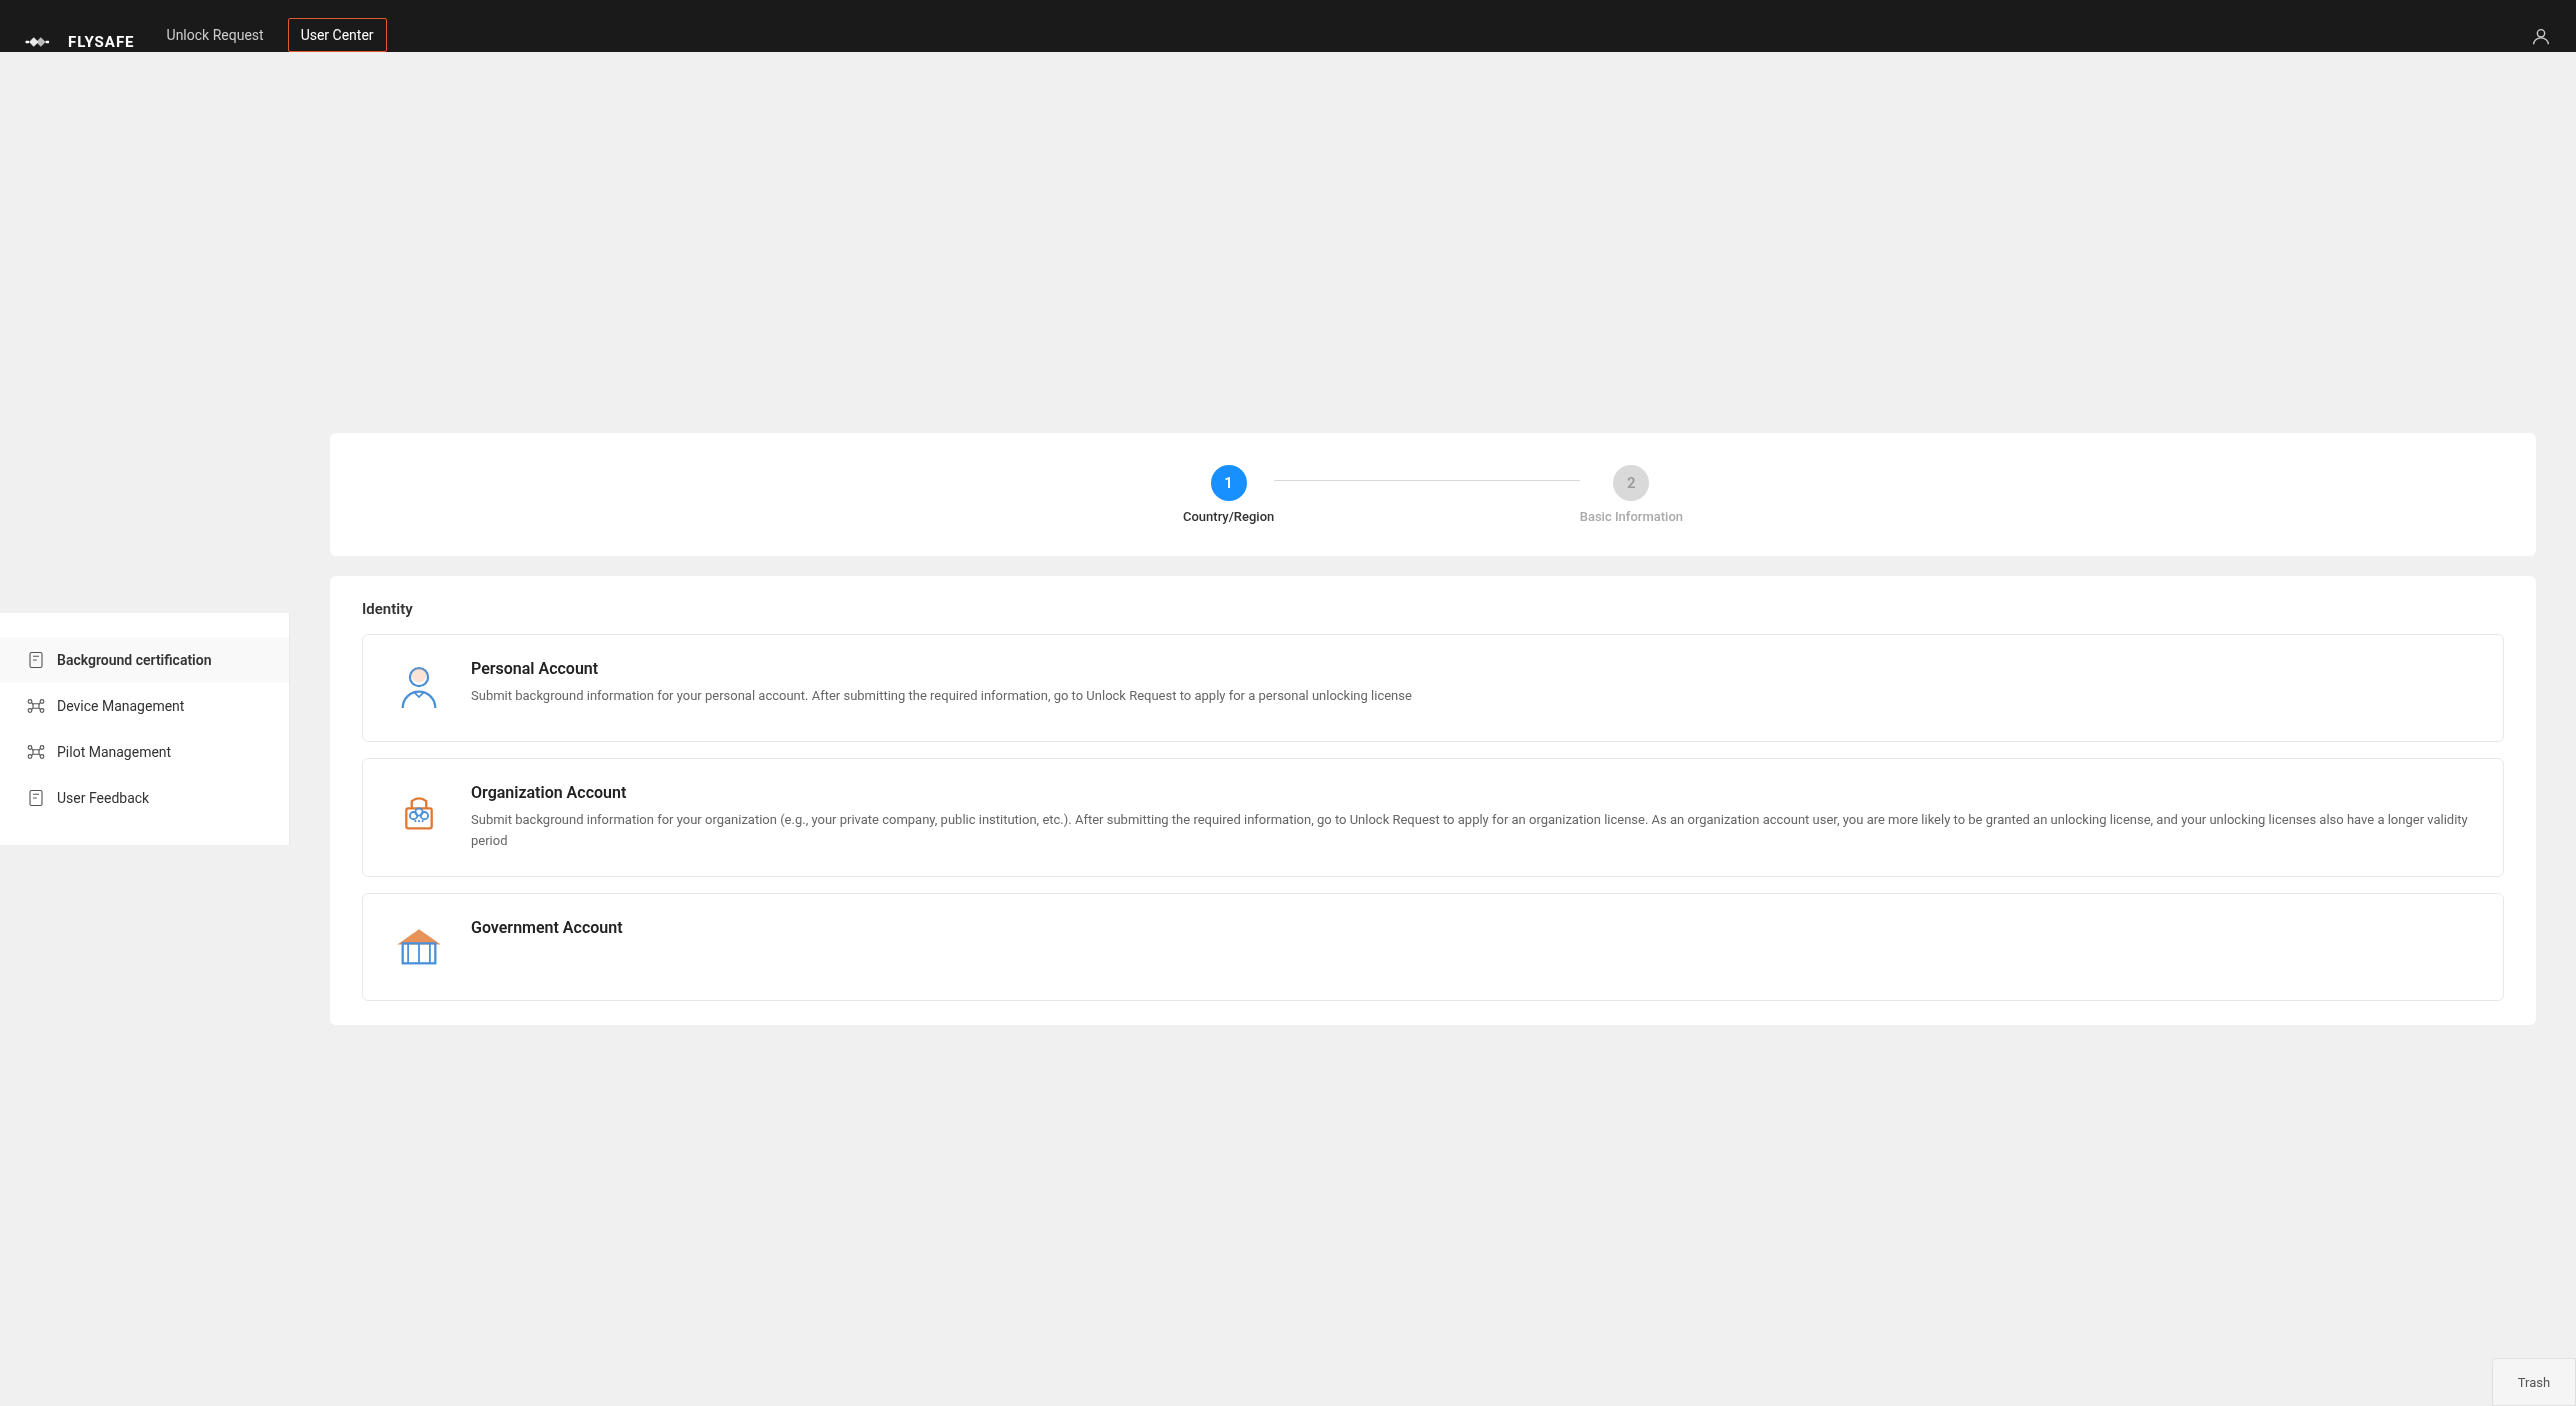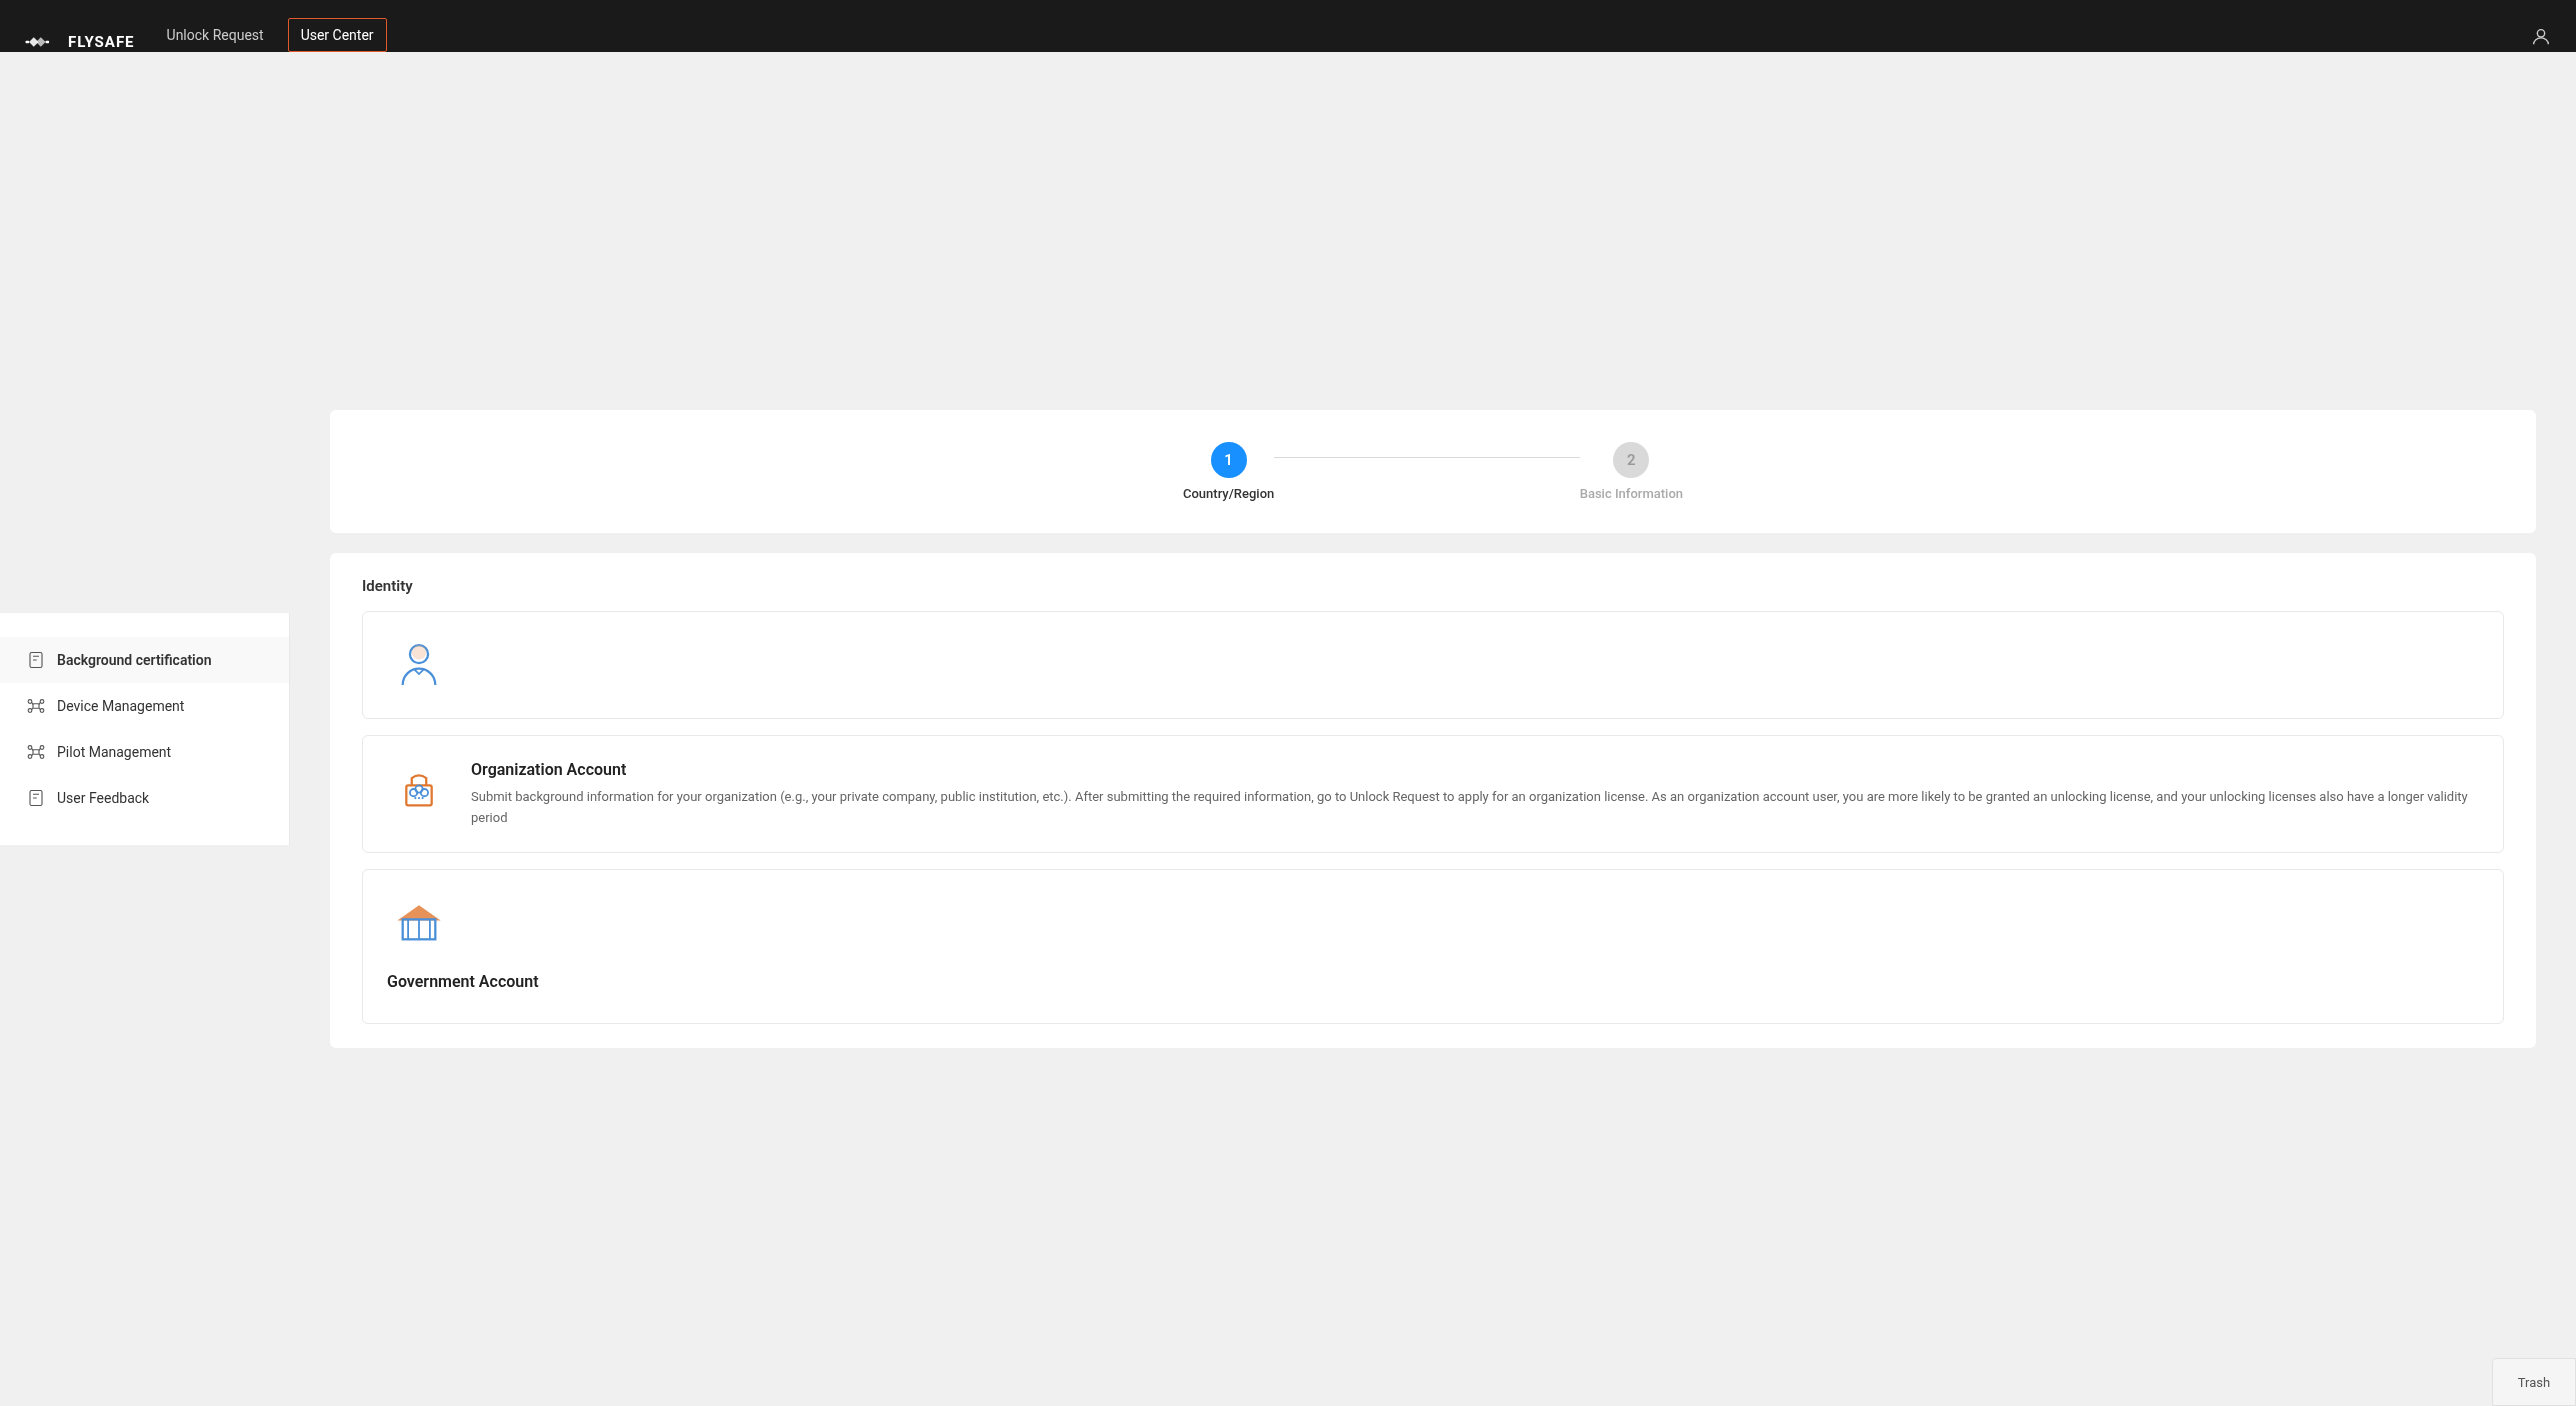--- a/index.html
+++ b/index.html
@@ -149,21 +149,21 @@
       border: 1px solid #e8e8e8;
       border-radius: 6px;
       padding: 24px;
       margin-bottom: 16px;
       display: flex;
       align-items: flex-start;
       gap: 20px;
       cursor: pointer;
       transition: border-color 0.2s;
     }
-    .account-card:last-child { margin-bottom: 0; flex-direction: column; }
+    .account-card:last-child { margin-bottom: 0; }
     .card-icon { flex-shrink: 0; width: 64px; display: flex; justify-content: center; align-items: center; }
     .card-icon svg { width: 58px; height: 58px; }
     .card-content { flex: 1; }
     .card-title { font-size: 16px; font-weight: 600; color: #222; margin-bottom: 8px; }
     .card-desc { font-size: 13px; color: #666; line-height: 1.6; }
 
     
     .trash-corner {
       position: fixed;
       bottom: 0;
@@ -281,20 +281,24 @@
           <svg viewBox="0 0 64 64" fill="none" xmlns="http://www.w3.org/2000/svg">
 
             <circle cx="32" cy="20" r="10" stroke="#4a90d9" stroke-width="2.5" fill="none"></circle>
             <path d="M14 54c0-10 8-18 18-18s18 8 18 18" stroke="#4a90d9" stroke-width="2.5" fill="none"></path>
 
             <circle cx="32" cy="18" r="8" fill="#f0a070" opacity="0.3"></circle>
 
             <path d="M26 36 L32 42 L38 36" stroke="#4a90d9" stroke-width="2" fill="none"></path>
           </svg>
         </div>
+        <div class="card-content">
+          <div class="card-title">Personal Account</div>
+          <div class="card-desc">Submit background information for your personal account. After submitting the required information, go to Unlock Request to apply for a personal unlocking license</div>
+        </div>
       </div>
 
       <div class="account-card">
         <div class="card-icon">
           <svg viewBox="0 0 64 64" fill="none" xmlns="http://www.w3.org/2000/svg">
 
             <rect x="18" y="28" width="28" height="22" rx="2" stroke="#e07830" stroke-width="2.5" fill="none"></rect>
             <path d="M24 28 L24 20 Q32 14 40 20 L40 28" stroke="#e07830" stroke-width="2.5" fill="none"></path>
 
             <circle cx="26" cy="36" r="4" stroke="#4a90d9" stroke-width="2" fill="none"></circle>

